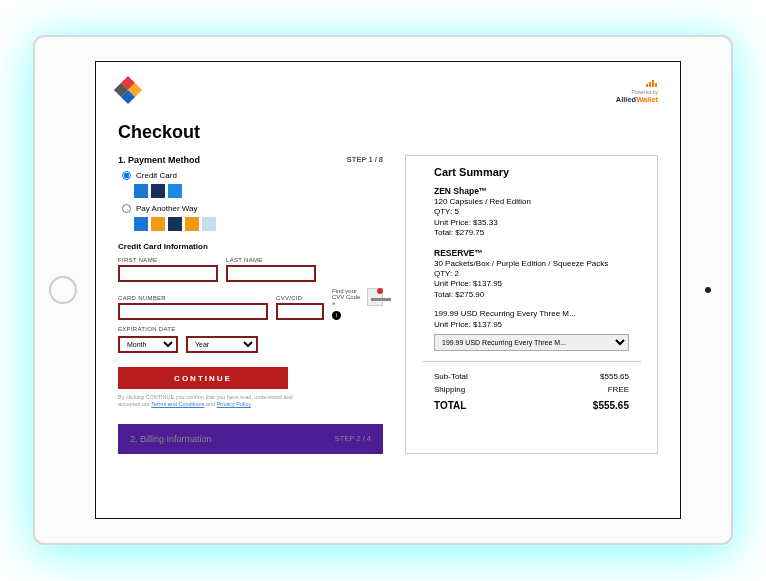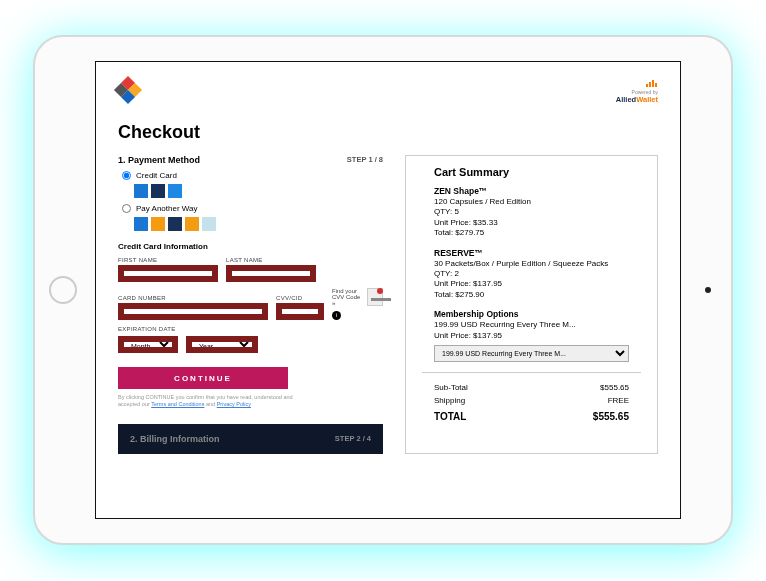--- a/index.html
+++ b/index.html
@@ -3,21 +3,21 @@
 <meta charset="utf-8">
 <style>
 * { box-sizing: border-box; margin: 0; padding: 0; }
 body { background: #fff; font-family: Arial, Helvetica, sans-serif; }
 .device {
   position: relative;
   width: 700px;
   height: 510px;
   margin: 35px auto;
   border: 2px solid #d8d8d8;
-  border-radius: 30px;
+  border-radius: 11px;
   background: #fbfbfb;
   box-shadow: 0 10px 50px rgba(0,255,255,0.35), 0 0 40px rgba(0,255,255,0.2);
   display: flex;
   align-items: center;
 }
 .home-btn {
   position: absolute;
   left: 14px;
   top: 50%;
   transform: translateY(-50%);
@@ -66,31 +66,31 @@
 .pay-opt { font-size:8px; margin:6px 0 4px 4px; }
 .pay-opt label { display:flex; align-items:center; gap:5px; }
 .pay-opt input { width:9px; height:9px; }
 .swatches { display:flex; gap:3px; margin:4px 0 6px 16px; }
 .swatches span { width:14px; height:14px; }
 .sw-blue{background:#1976d2} .sw-navy{background:#173158} .sw-blue2{background:#1e88e5} .sw-orange{background:#f39c12} .sw-light{background:#c5e1ec}
 .sec-label { font-size:8px; font-weight:700; margin:11px 0 6px; }
 .row { display:flex; gap:8px; margin-bottom:6px; align-items:flex-end; }
 .field { display:flex; flex-direction:column; gap:2px; }
 .field .lab { font-size:6px; letter-spacing:.3px; color:#444; }
-.field input, .field select { height:17px; border:6px solid #7f1d1d; font-size:7px; padding:0 3px; background:#fff; }
+.field input, .field select { height:17px; border:2px solid #7f1d1d; font-size:7px; padding:0 3px; background:#fff; }
 .w-100{width:100px} .w-90{width:90px} .w-150{width:150px} .w-48{width:48px} .w-60{width:60px} .w-52{width:72px}
 .cvv-help { font-size:6px; color:#444; }
 .card-img { width:28px; height:18px; background:#eee; border:1px solid #ccc; position:relative; }
 .card-img::before{content:'';position:absolute;left:3px;top:9px;width:20px;height:3px;background:#888}
 .card-img::after{content:'';position:absolute;right:-1px;top:-1px;width:6px;height:6px;background:#d32f2f;border-radius:50%}
 .info-icon { width:9px;height:9px;border-radius:50%;background:#000;color:#fff;font-size:6px;text-align:center;line-height:9px;margin-top:3px; }
-.continue { width:170px; height:22px; background:#be185d; color:#fff; border:none; font-size:8px; letter-spacing:2px; font-weight:700; margin-top:8px; cursor:pointer; }
+.continue { width:170px; height:22px; background:#b91c1c; color:#fff; border:none; font-size:8px; letter-spacing:2px; font-weight:700; margin-top:8px; cursor:pointer; }
 .terms { font-size:5.5px; color:#999; margin-top:5px; max-width:180px; line-height:1.3; }
 .terms a { color:#3f7fd4; text-decoration:underline; }
-.step2 { background:#0f172a; padding:10px 12px; margin-top:16px; display:flex; justify-content:space-between; font-size:9px; color:#888;font-weight:bold; }
+.step2 { background:#4c1d95; padding:10px 12px; margin-top:16px; display:flex; justify-content:space-between; font-size:9px; color:#888; }
 .step2 .s{font-size:7.5px;}
 .right h3 { font-size:11px; font-weight:700; margin-bottom:8px; }
 .item { margin-bottom:9px; }
 .item .name { font-weight:700; font-size:8.5px; }
 .item div { line-height:1.3; }
 .memb-sel { width:100%; height:17px; border:1px solid #aaa; font-size:7px; margin-top:4px; padding:0 3px; }
 .divider { border-top:1px solid #ccc; margin:10px -12px; }
 .sum-row { display:flex; justify-content:space-between; font-size:8px; margin:4px 0; }
 .sum-row.total { font-weight:700; font-size:10px; margin-top:6px; }
 </style>
@@ -213,21 +213,20 @@
           <div>Total: $279.75</div>
         </div>
         <div class="item">
           <div class="name">RESERVE™</div>
           <div>30 Packets/Box / Purple Edition / Squeeze Packs</div>
           <div>QTY: 2</div>
           <div>Unit Price: $137.95</div>
           <div>Total: $275.90</div>
         </div>
         <div class="item">
-          <div class="name">Membership Options</div>
           <div>199.99 USD Recurring Every Three M...</div>
           <div>Unit Price: $137.95</div>
           <select class="memb-sel"><option>199.99 USD Recurring Every Three M...</option></select>
         </div>
         <div class="divider"></div>
         <div class="sum-row">
             <span>Sub-Total</span>
             <span>$555.65</span>
           </div>
         <div class="sum-row">

